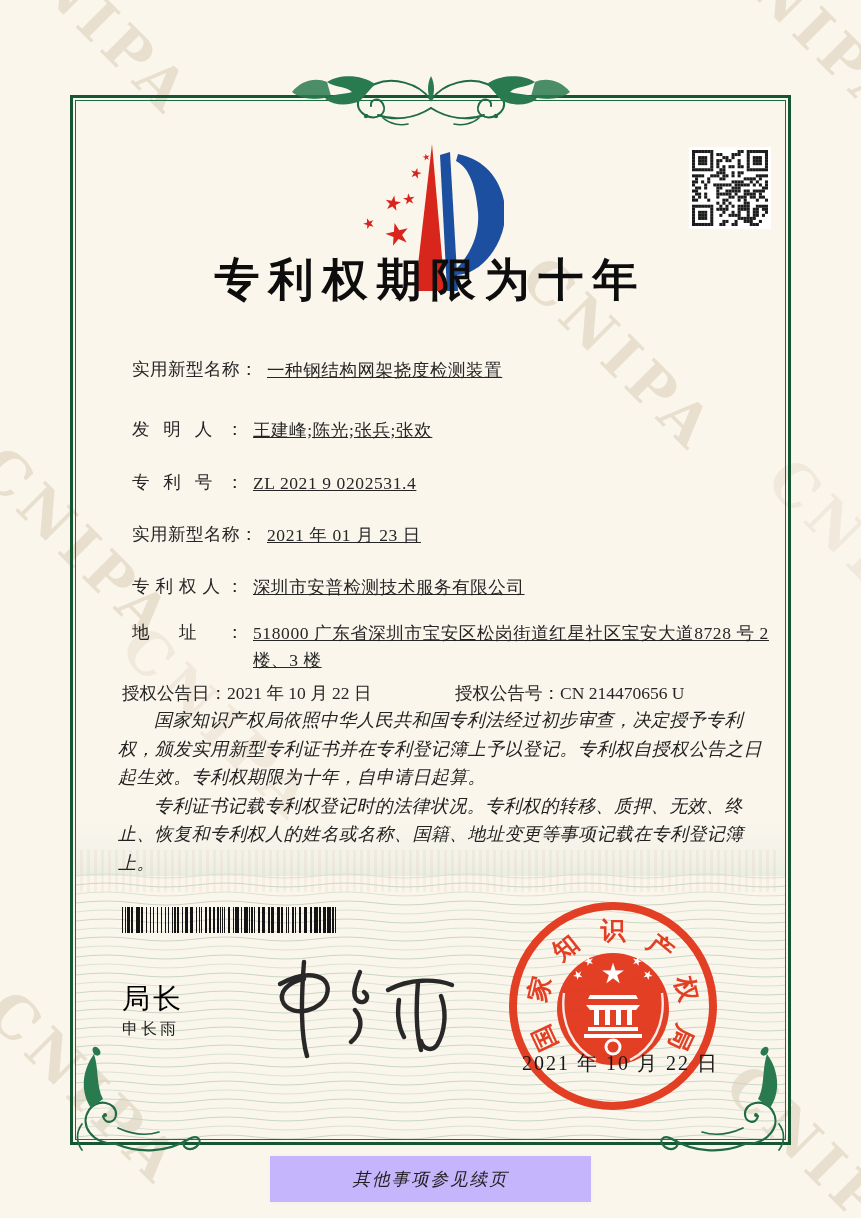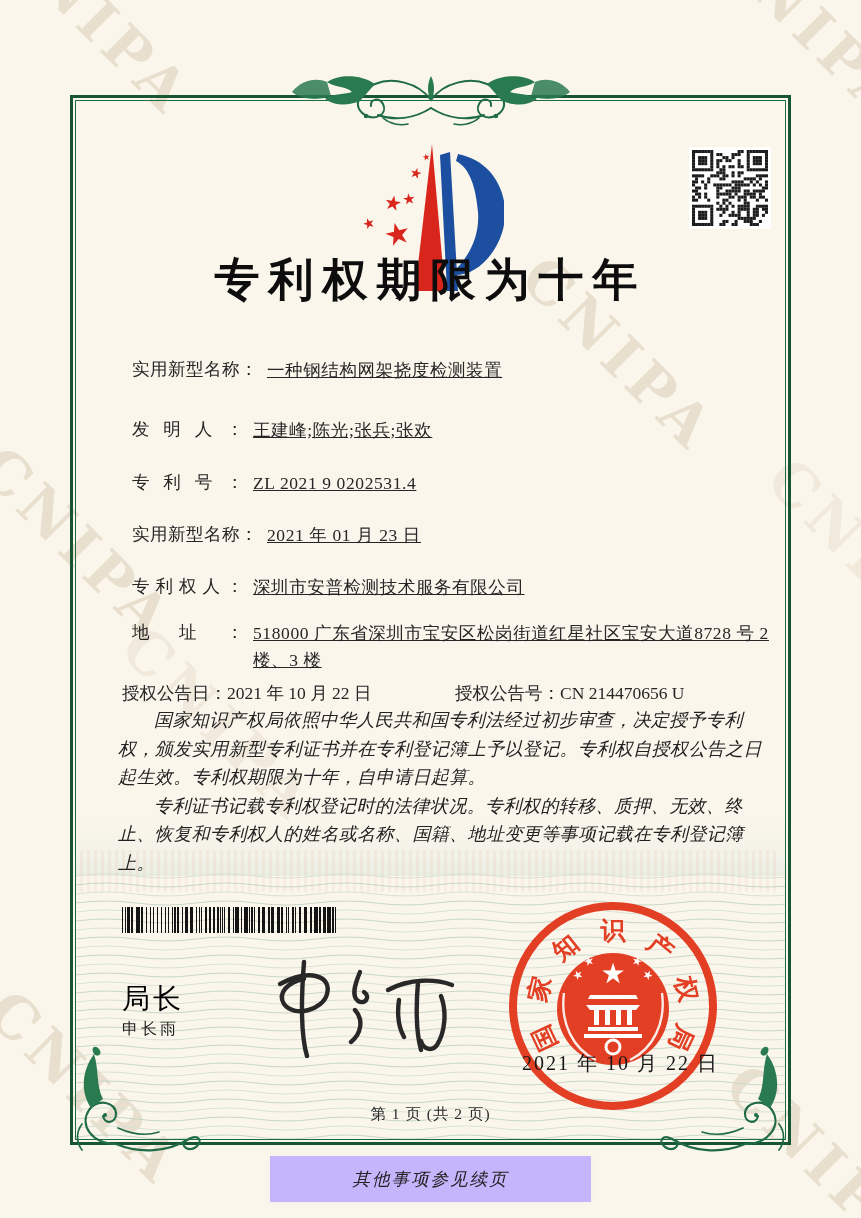--- a/index.html
+++ b/index.html
@@ -666,16 +666,15 @@
         <rect x="112" y="113" width="5" height="15"></rect>
         <rect x="123" y="113" width="5" height="15"></rect>
         <rect x="84" y="130" width="50" height="4"></rect>
         <rect x="80" y="137" width="58" height="4"></rect>
         <circle cx="109" cy="150" r="7" fill="none" stroke="#ffffff" stroke-width="3"></circle>
       </g>
     </g>
   </svg>
   <div class="seal-date">2021 年 10 月 22 日</div>
 
-  <div class="page-footer">第 1 页 (共 2 页)</div>
   <div class="cont-note">其他事项参见续页</div>
 
 </div>
 
 </body></html>

